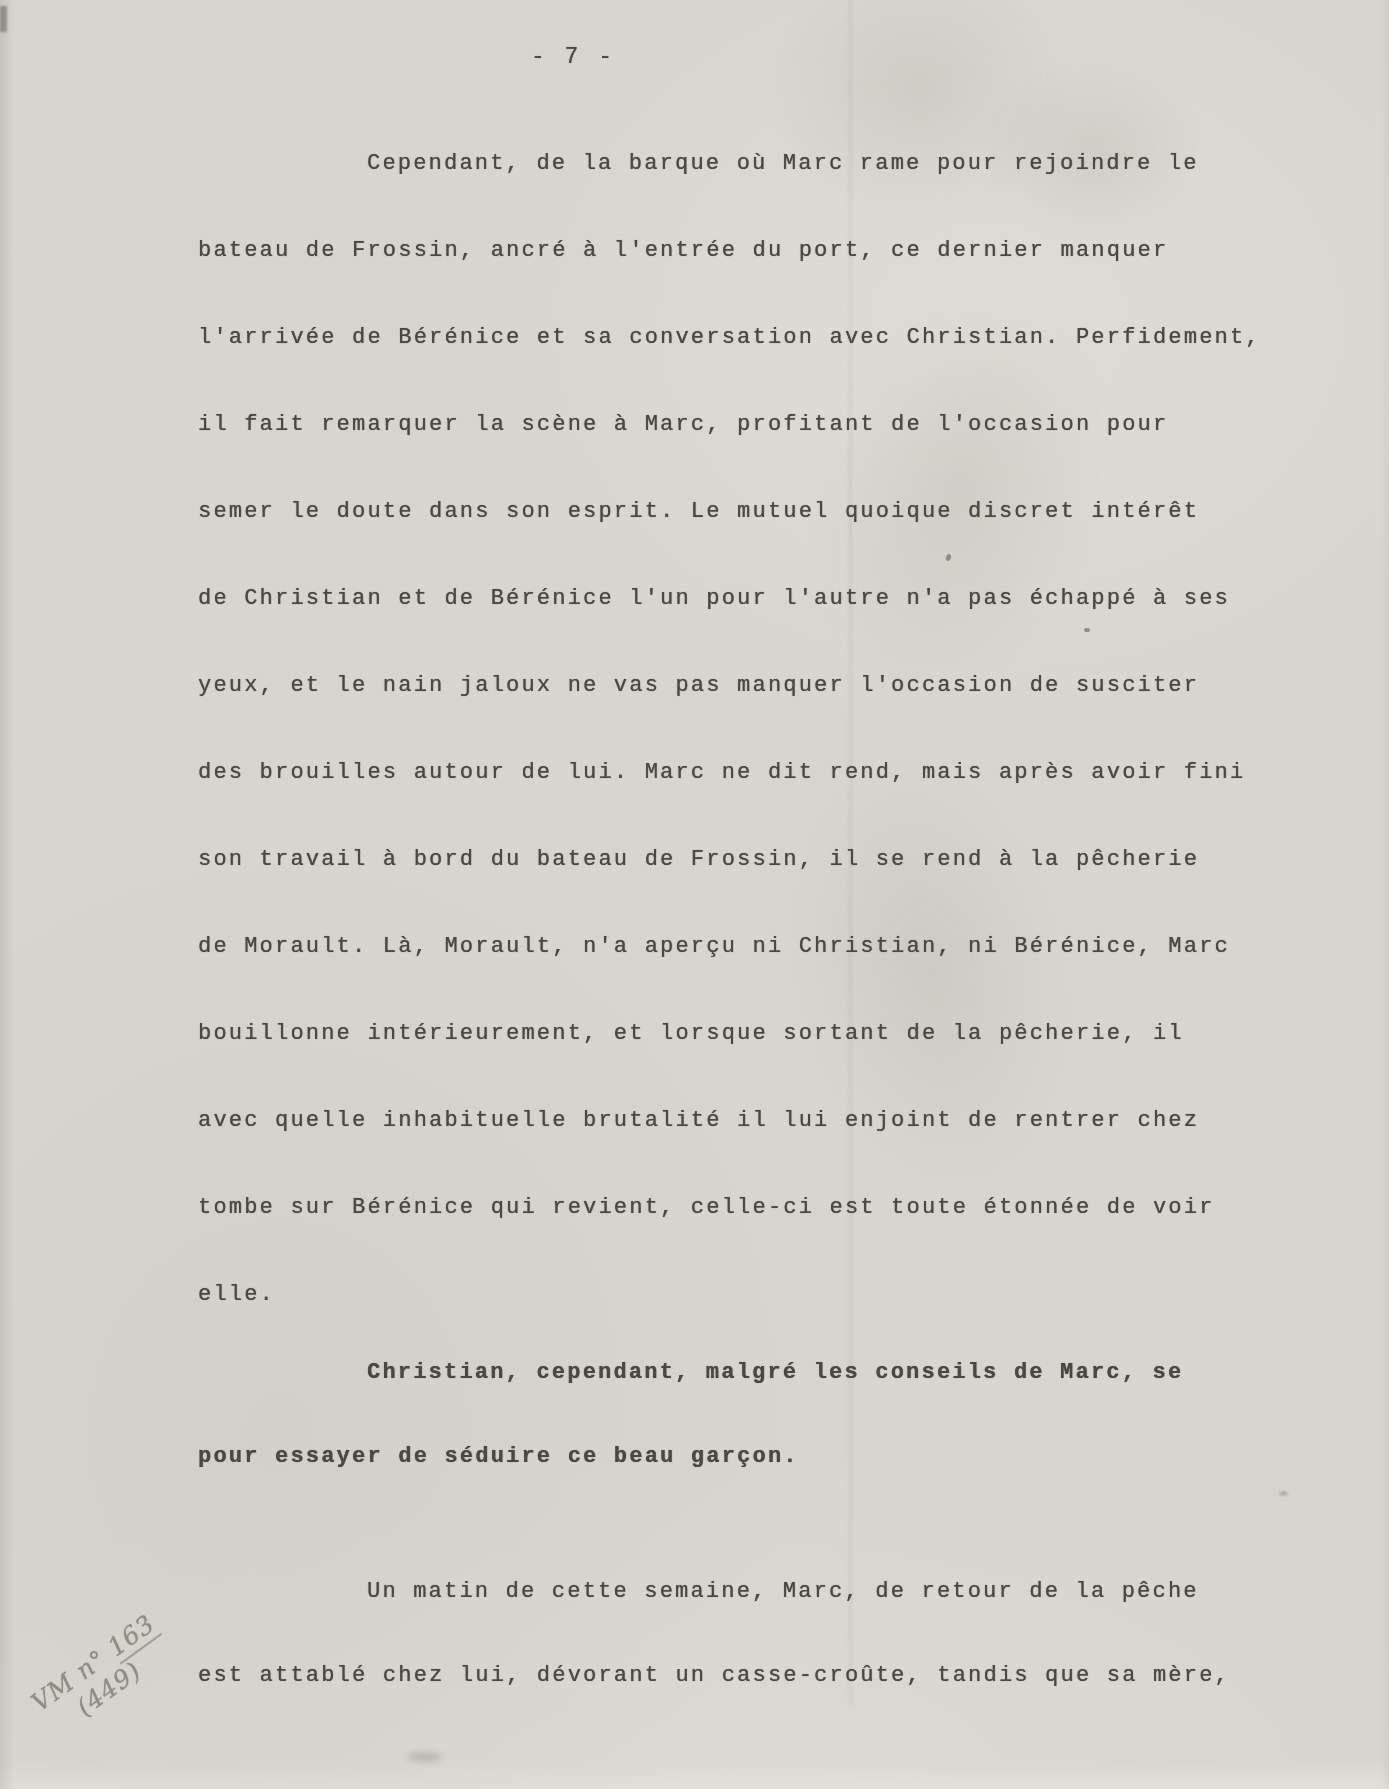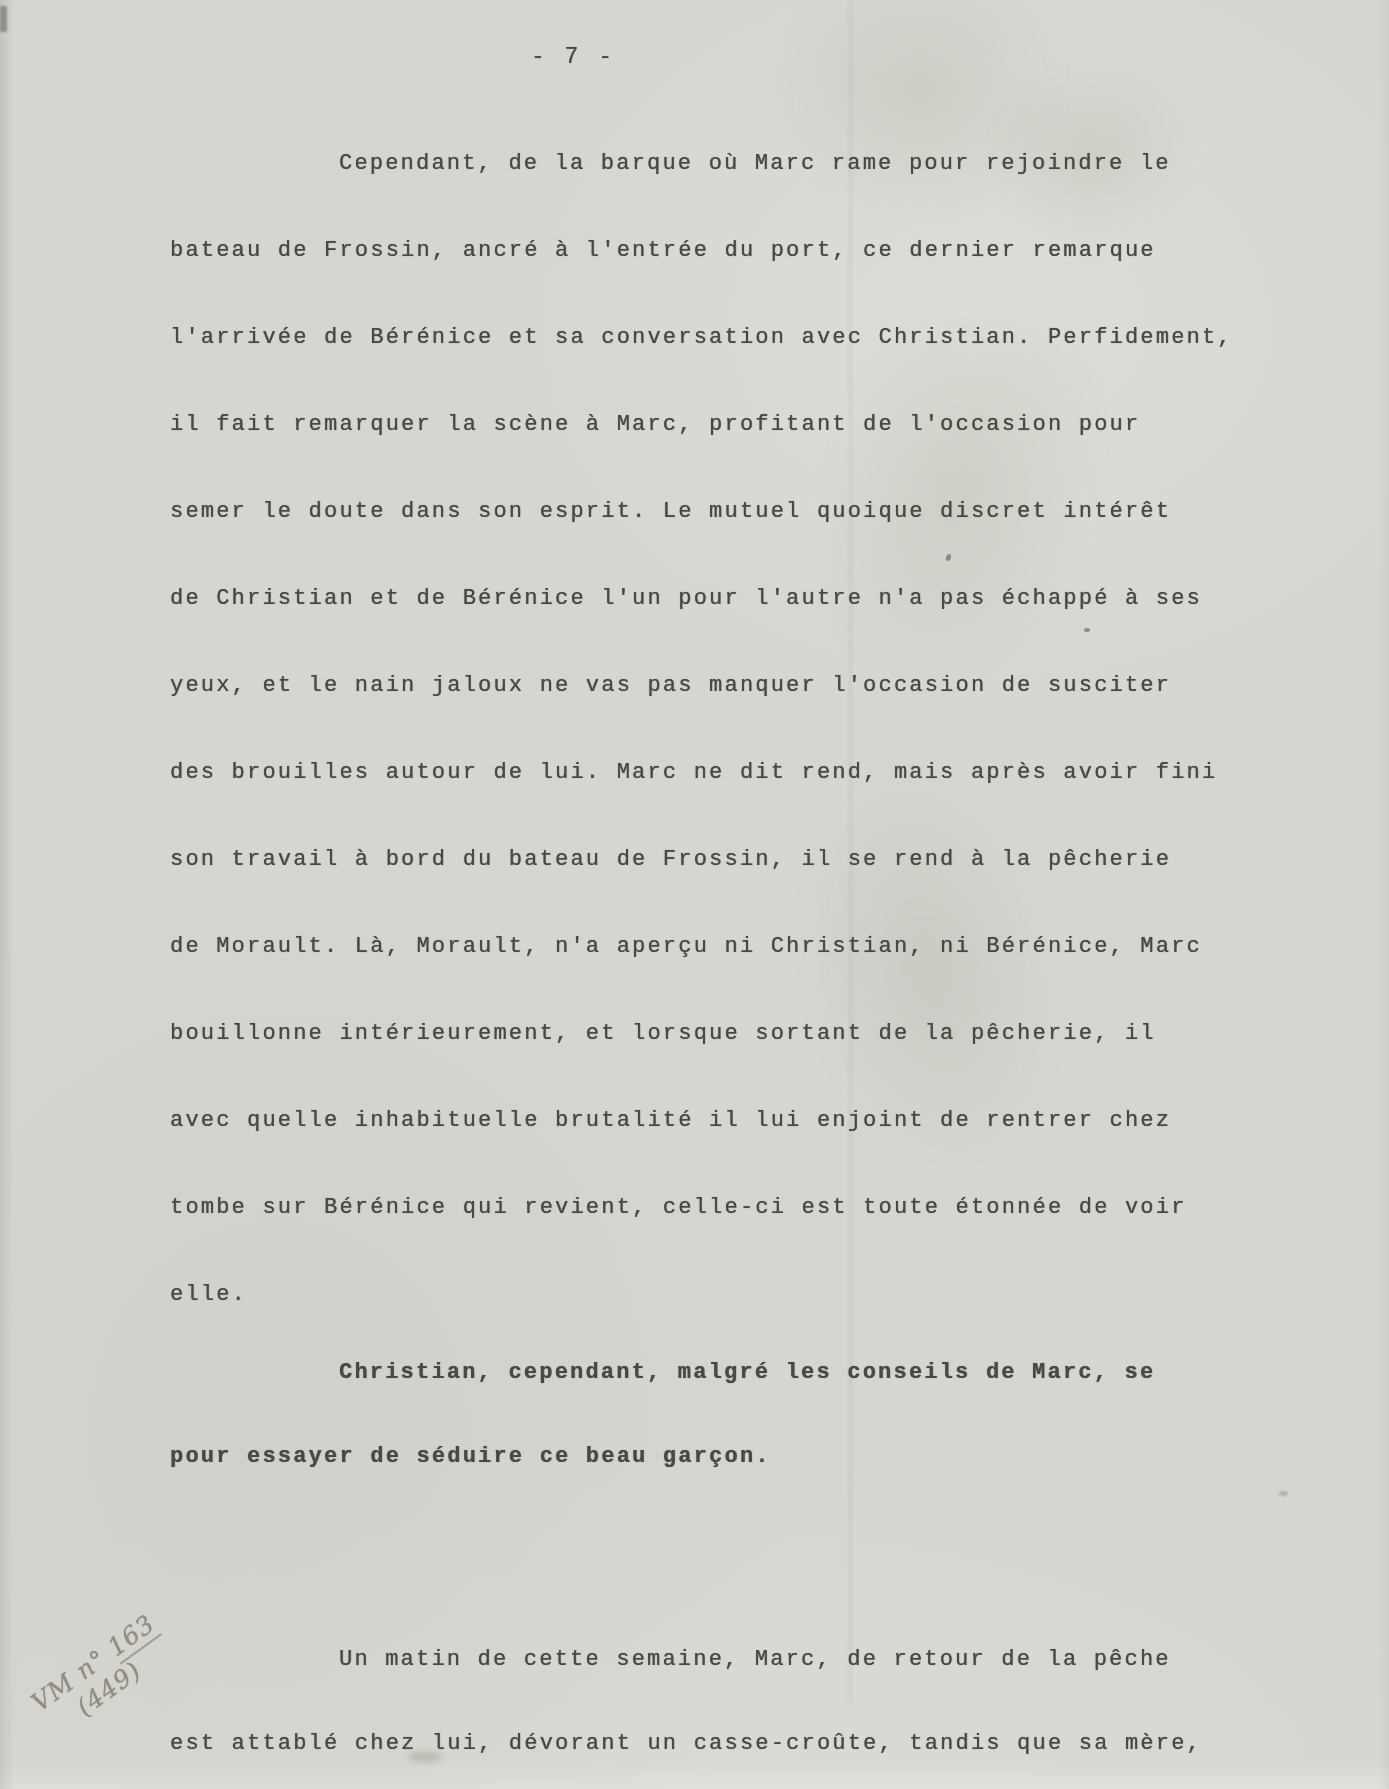--- a/index.html
+++ b/index.html
@@ -27,22 +27,22 @@
     position: absolute;
     left: 170px;
     color: #4a4843;
     font-size: 22px;
     letter-spacing: 2.2px;
     text-shadow: 0 0 1px rgba(70,68,62,0.65), 0.4px 0.4px 0.5px rgba(70,68,62,0.35);
     white-space: nowrap;
   }
   .para-1 { top: 120px;  line-height: 87px; }
   .para-2 { top: 1331px; line-height: 84px; font-weight: bold; }
-  .para-3 { top: 1618px; line-height: 84px; }
-  .line { white-space: nowrap; }
+  .para-3 { top: 1550px; line-height: 84px; }
+  .line { white-space: nowrap; margin-left: 28px; }
   .line.indent { padding-left: 169px; }
   .page-number {
     position: absolute;
     top: 44px;
     left: 531px;
     color: #4a4843;
     font-size: 23px;
     letter-spacing: 3px;
     text-shadow: 0 0 1px rgba(70,68,62,0.6);
   }
@@ -116,21 +116,21 @@
   <div class="ghost-blob gb4"></div>
   <div class="speck sp1"></div>
   <div class="speck sp2"></div>
   <div class="speck sp3"></div>
   <div class="smudge"></div>
 
   <div class="page-number">- 7 -</div>
 
   <div class="typed para-1">
     <div class="line indent">Cependant, de la barque où Marc rame pour rejoindre le</div>
-    <div class="line">bateau de Frossin, ancré à l'entrée du port, ce dernier remarque</div>
+    <div class="line">bateau de Frossin, ancré à l'entrée du port, ce dernier manquer</div>
     <div class="line">l'arrivée de Bérénice et sa conversation avec Christian. Perfidement,</div>
     <div class="line">il fait remarquer la scène à Marc, profitant de l'occasion pour</div>
     <div class="line">semer le doute dans son esprit. Le mutuel quoique discret intérêt</div>
     <div class="line">de Christian et de Bérénice l'un pour l'autre n'a pas échappé à ses</div>
     <div class="line">yeux, et le nain jaloux ne vas pas manquer l'occasion de susciter</div>
     <div class="line">des brouilles autour de lui. Marc ne dit rend, mais après avoir fini</div>
     <div class="line">son travail à bord du bateau de Frossin, il se rend à la pêcherie</div>
     <div class="line">de Morault. Là, Morault, n'a aperçu ni Christian, ni Bérénice, Marc</div>
     <div class="line">bouillonne intérieurement, et lorsque sortant de la pêcherie, il</div>
     <div class="line">avec quelle inhabituelle brutalité il lui enjoint de rentrer chez</div>

